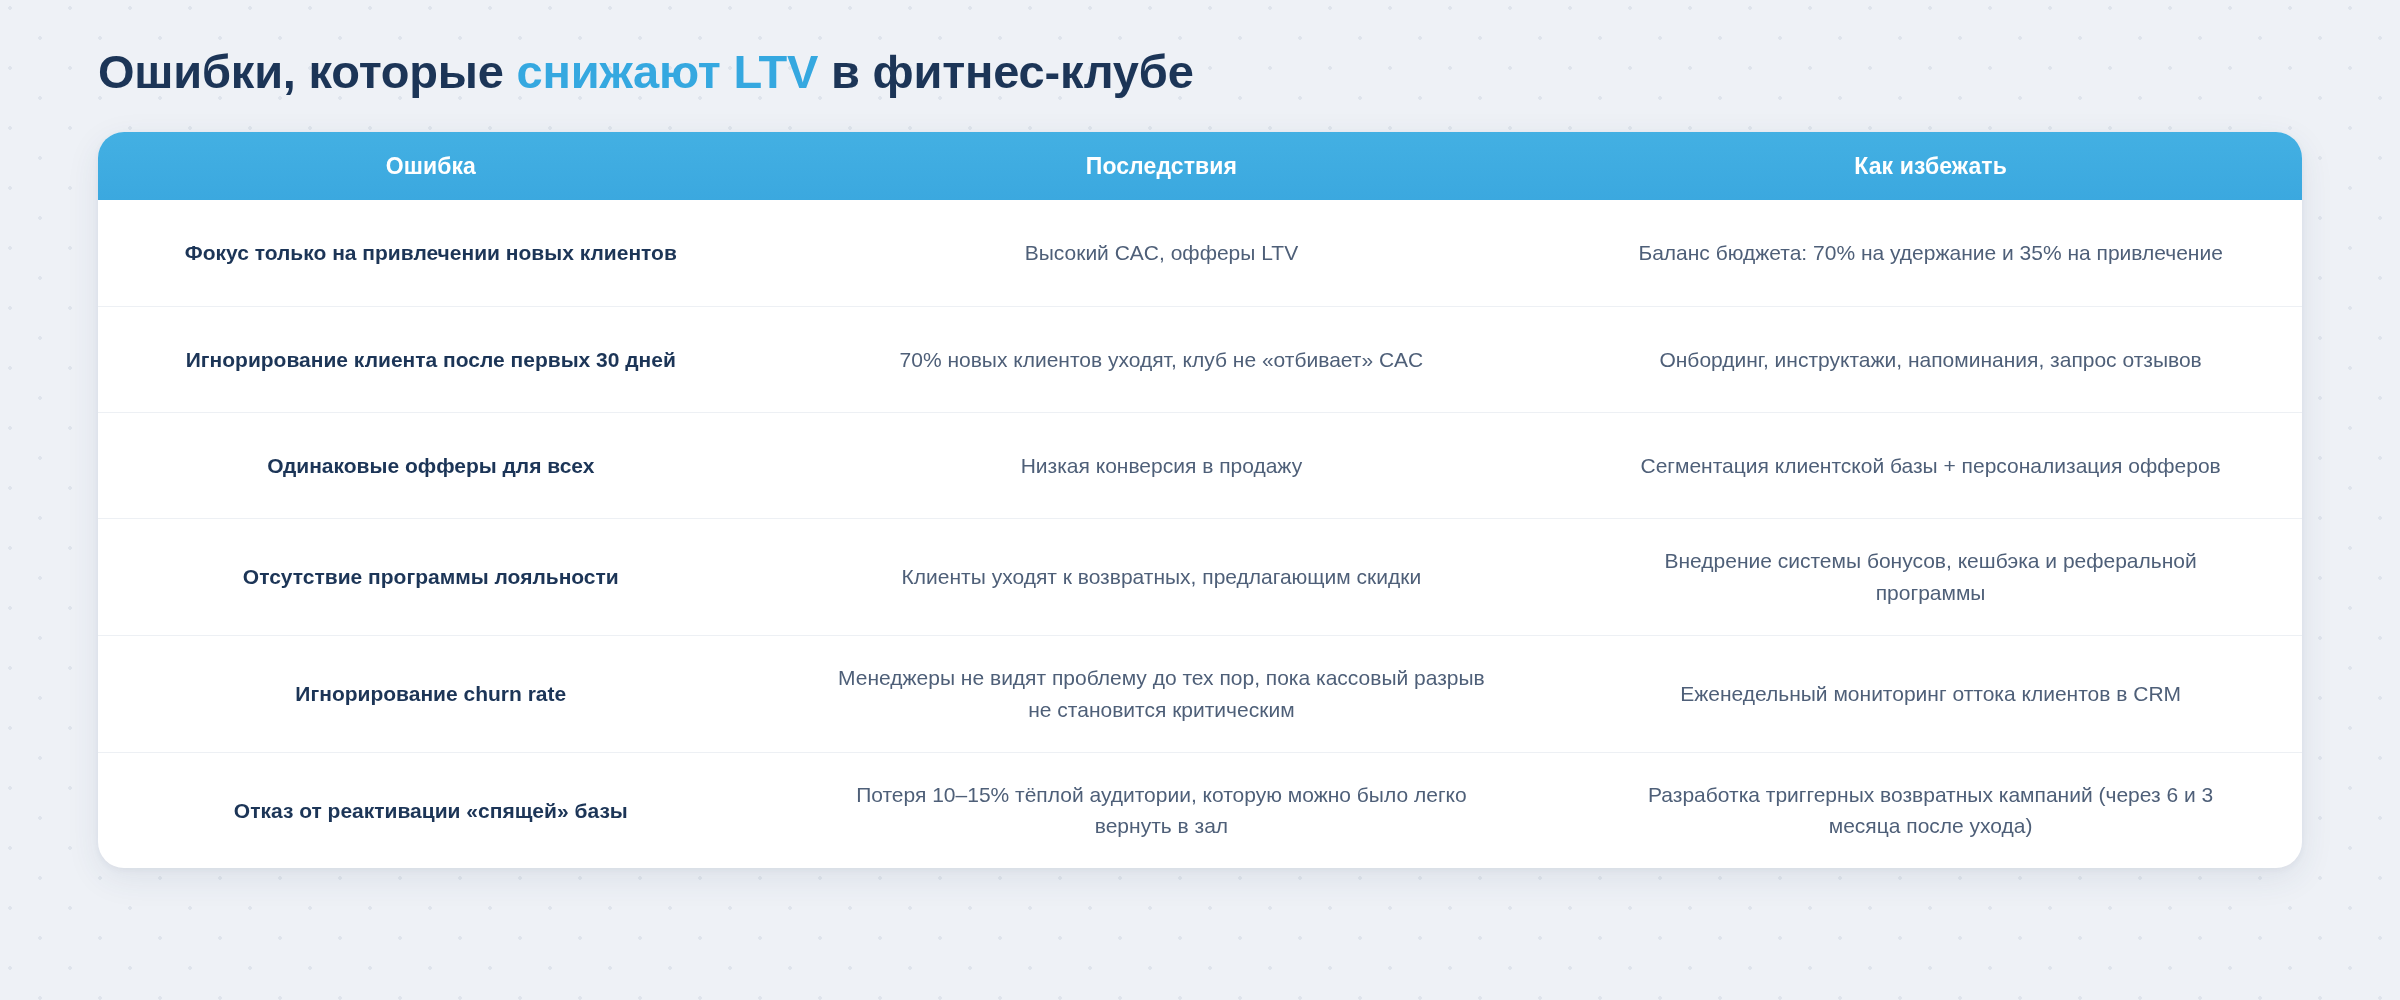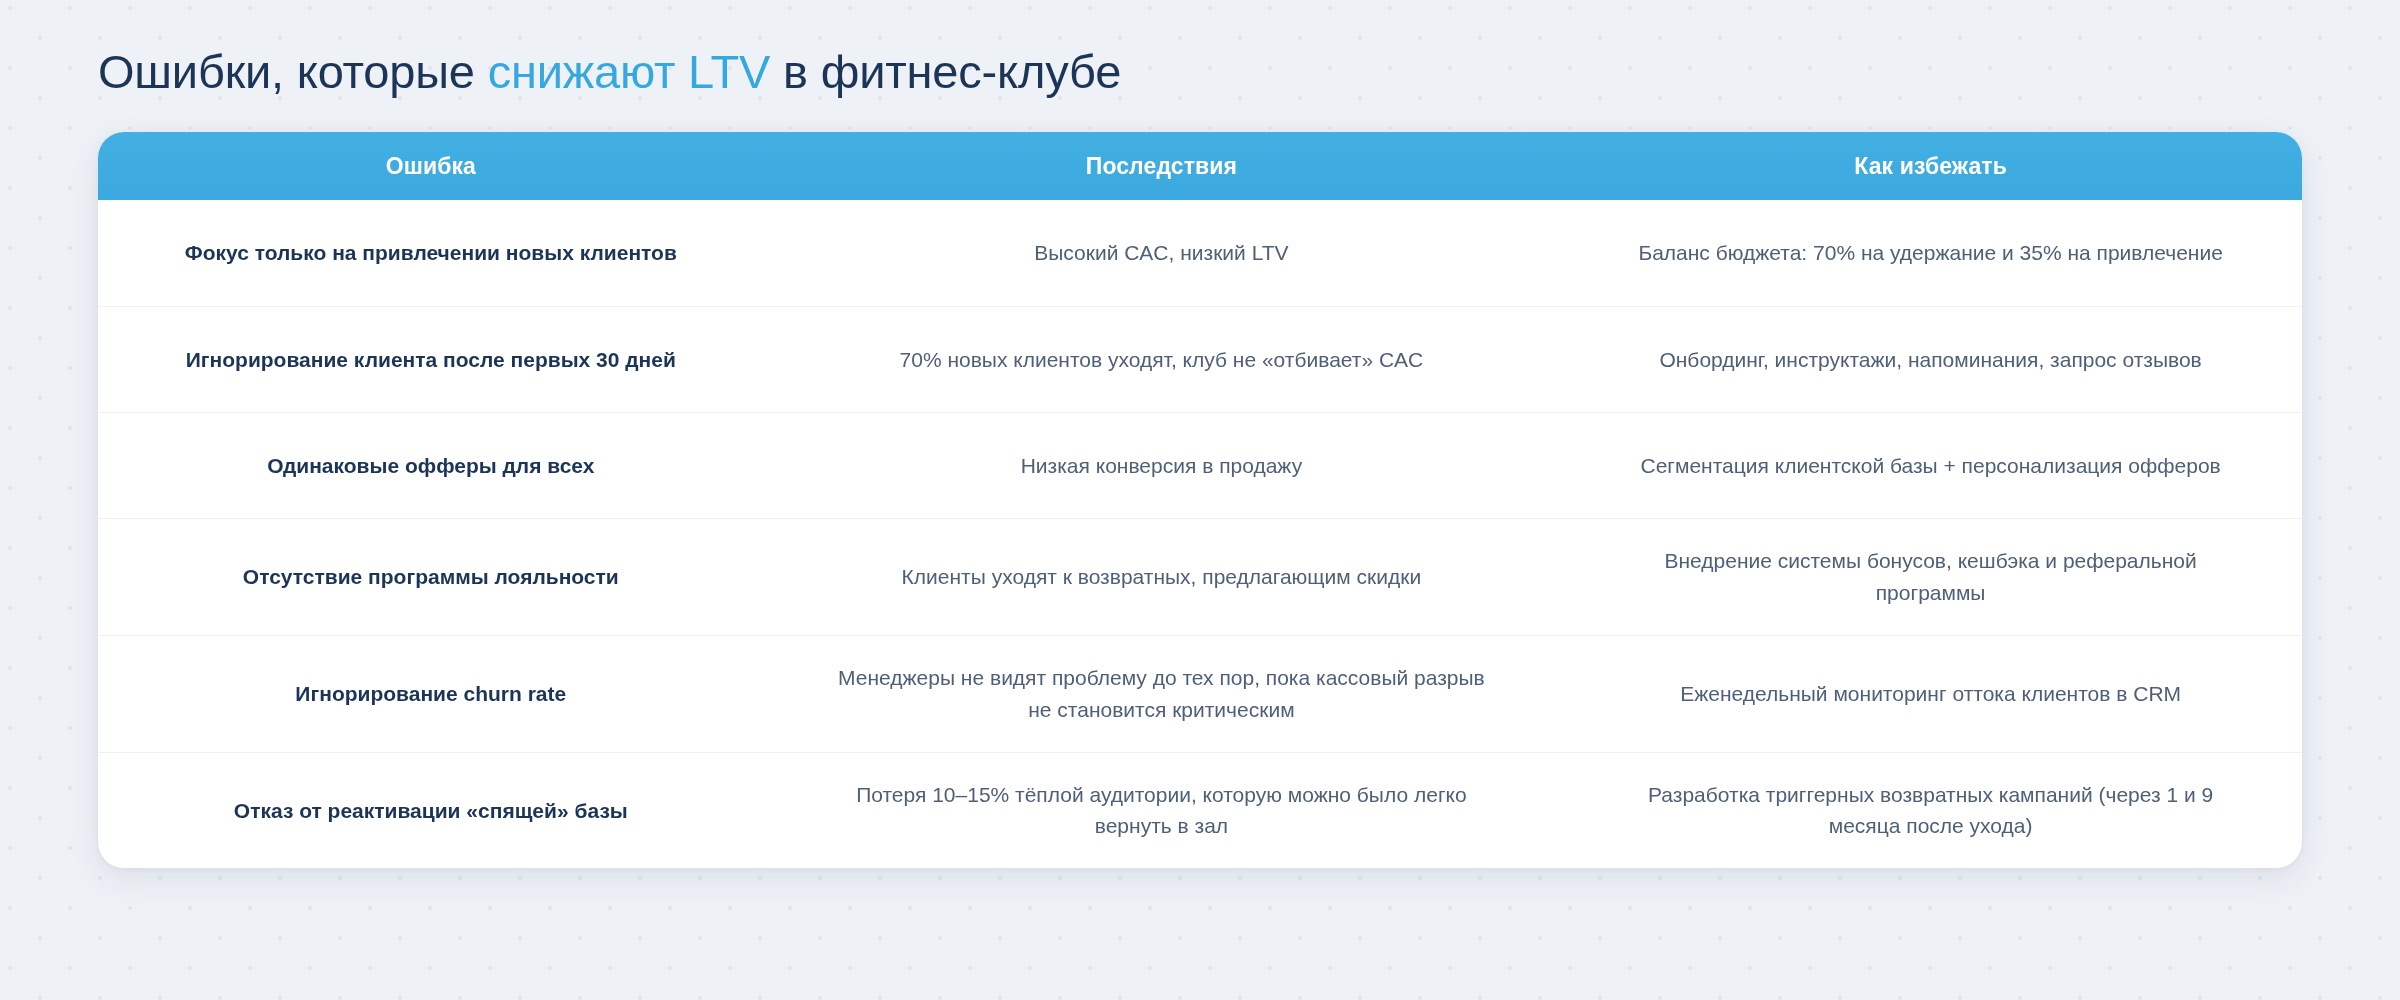--- a/index.html
+++ b/index.html
@@ -30,21 +30,21 @@
   }
 
   
   .title-wrap {
     padding: 44px 0 0 98px;
   }
 
   .page-title {
     font-size: 47px;
     line-height: 1.18;
-    font-weight: normal;
+    font-weight: bold;
     color: #1c3557;
     letter-spacing: -0.2px;
     white-space: nowrap;
   }
 
   .page-title .hl {
     color: #35a8e0;
   }
 
   
@@ -132,21 +132,21 @@
       <thead>
         <tr>
           <th class="col-1">Ошибка</th>
           <th class="col-2">Последствия</th>
           <th class="col-3">Как избежать</th>
         </tr>
       </thead>
       <tbody>
         <tr>
           <td class="cell-mistake">Фокус только на привлечении новых клиентов</td>
-          <td class="cell-consequence">Высокий CAC, низкий LTV</td>
+          <td class="cell-consequence">Высокий CAC, офферы LTV</td>
           <td class="cell-avoid">Баланс бюджета: 70% на удержание и 35% на привлечение</td>
         </tr>
         <tr>
           <td class="cell-mistake">Игнорирование клиента после первых 30 дней</td>
           <td class="cell-consequence">70% новых клиентов уходят, клуб не «отбивает» CAC</td>
           <td class="cell-avoid">Онбординг, инструктажи, напоминания, запрос отзывов</td>
         </tr>
         <tr>
           <td class="cell-mistake">Одинаковые офферы для всех</td>
           <td class="cell-consequence">Низкая конверсия в продажу</td>
@@ -158,19 +158,19 @@
           <td class="cell-avoid">Внедрение системы бонусов, кешбэка и реферальной программы</td>
         </tr>
         <tr>
           <td class="cell-mistake">Игнорирование churn rate</td>
           <td class="cell-consequence">Менеджеры не видят проблему до тех пор, пока кассовый разрыв не становится критическим</td>
           <td class="cell-avoid">Еженедельный мониторинг оттока клиентов в CRM</td>
         </tr>
         <tr>
           <td class="cell-mistake">Отказ от реактивации «спящей» базы</td>
           <td class="cell-consequence">Потеря 10–15% тёплой аудитории, которую можно было легко вернуть в зал</td>
-          <td class="cell-avoid">Разработка триггерных возвратных кампаний (через 1 и 9 месяца после ухода)</td>
+          <td class="cell-avoid">Разработка триггерных возвратных кампаний (через 6 и 3 месяца после ухода)</td>
         </tr>
       </tbody>
     </table>
   </div>
 
 </div>
 
 </body></html>

